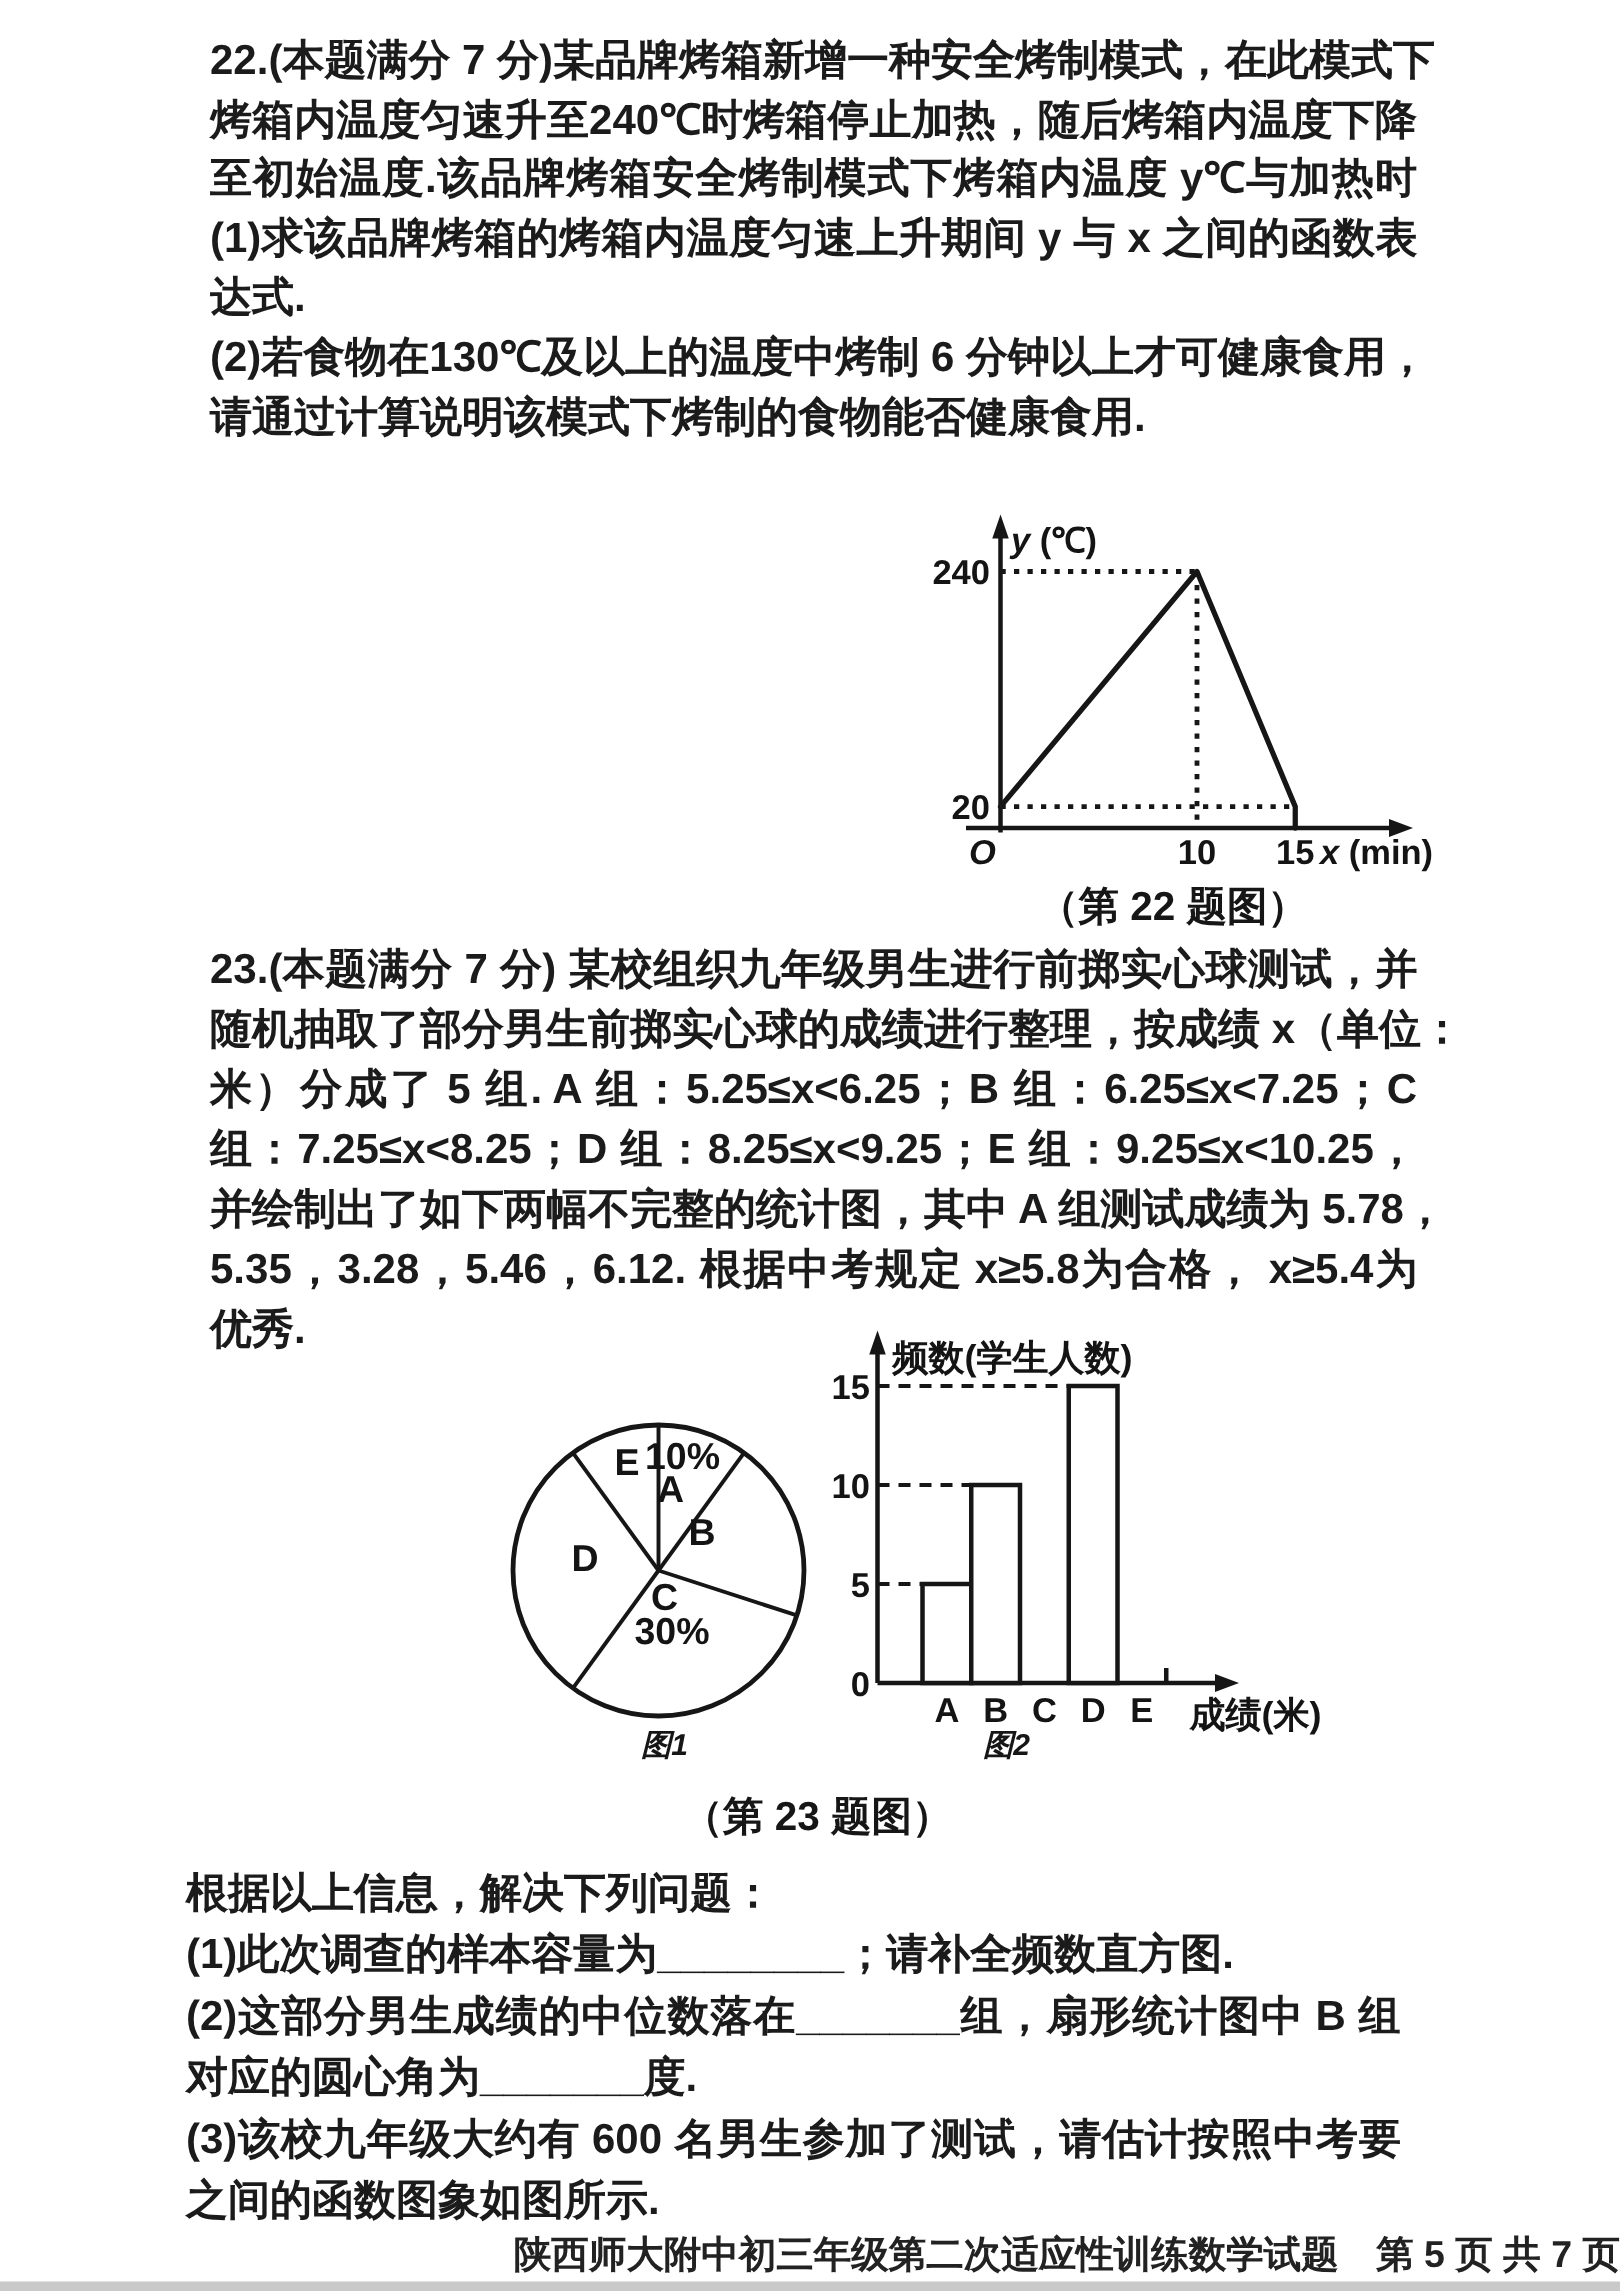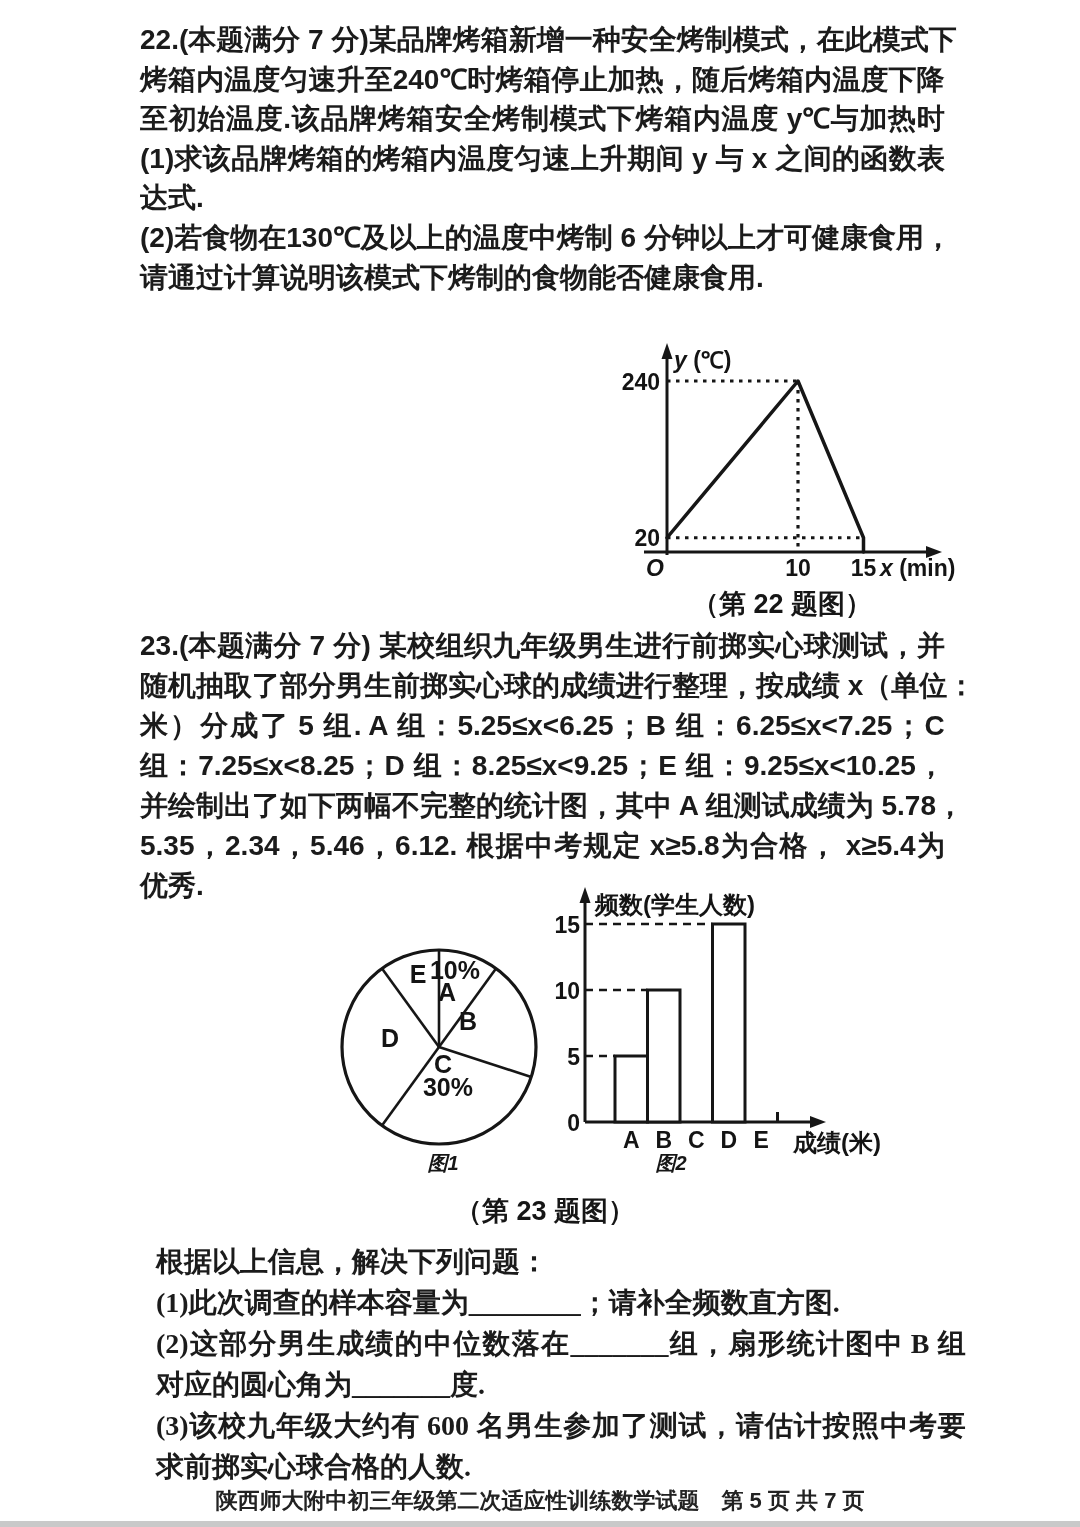--- a/index.html
+++ b/index.html
@@ -7,22 +7,22 @@
         font-family:"Liberation Sans",sans-serif;color:#1b1b1b;overflow:hidden;}
   .tblock{position:absolute;font-weight:700;font-size:28px;color:#1b1b1b;}
   .tline{height:39.6px;line-height:39.6px;white-space:pre;}
   .lh40 .tline{height:40px;line-height:40px;}
   .lh41 .tline{height:41px;line-height:41px;}
   .just{display:flex;justify-content:space-between;}
   .just span{white-space:pre;flex:0 0 auto;}
   .caption{position:absolute;font-weight:700;text-align:center;color:#161616;}
   .cap-lg{font-size:27px;}
   .cap-sm{font-size:20px;font-style:italic;}
-  .footer{position:absolute;left:0;top:1486px;width:1080px;text-align:center;
-          font-weight:700;font-size:22px;color:#222;}
+  .footer{position:absolute;left:0;top:1486px;width:1080px;text-align:right;
+          font-weight:700;font-size:25px;color:#222;}
   .scan-edge{position:absolute;left:0;top:1521px;width:1080px;height:6px;background:#c9c9c9;}
   svg{position:absolute;overflow:visible;}
   svg text{font-family:"Liberation Sans",sans-serif;font-weight:700;fill:#141414;}
   .axis{stroke:#161616;stroke-width:3;fill:none;}
   .solid{fill:#161616;stroke:none;}
   .curve{stroke:#161616;stroke-width:3.5;fill:none;stroke-linejoin:round;stroke-linecap:round;}
   .dash{stroke:#161616;stroke-width:3.2;stroke-dasharray:3.5 5.5;fill:none;}
   .dash2{stroke:#161616;stroke-width:2.6;stroke-dasharray:8 6;fill:none;}
   .bar{fill:#ffffff;stroke:#161616;stroke-width:3;}
   .pie{fill:none;stroke:#161616;stroke-width:3.2;}
@@ -66,21 +66,21 @@
       <text x="48" y="206.25" class="tick" text-anchor="end">20</text>
     </svg>
   <div class="caption cap-lg" style="left:640px;top:586px;width:232px;text-align:right;">（第 22 题图）</div>
 
   <section class="tblock lh40" style="left:140px;top:626px;width:805px;">
       <div class="tline just"><span>23.(</span><span>本</span><span>题</span><span>满</span><span>分</span><span> 7 </span><span>分</span><span>) </span><span>某</span><span>校</span><span>组</span><span>织</span><span>九</span><span>年</span><span>级</span><span>男</span><span>生</span><span>进</span><span>行</span><span>前</span><span>掷</span><span>实</span><span>心</span><span>球</span><span>测</span><span>试</span><span>，</span><span>并</span></div>
       <div class="tline just"><span>随</span><span>机</span><span>抽</span><span>取</span><span>了</span><span>部</span><span>分</span><span>男</span><span>生</span><span>前</span><span>掷</span><span>实</span><span>心</span><span>球</span><span>的</span><span>成</span><span>绩</span><span>进</span><span>行</span><span>整</span><span>理</span><span>，</span><span>按</span><span>成</span><span>绩</span><span> x</span><span>（</span><span>单</span><span>位</span><span>：</span></div>
       <div class="tline just"><span>米</span><span>）</span><span>分</span><span>成</span><span>了</span><span> 5 </span><span>组</span><span>. A </span><span>组</span><span>：</span><span>5.25≤x&lt;6.25</span><span>；</span><span>B </span><span>组</span><span>：</span><span>6.25≤x&lt;7.25</span><span>；</span><span>C</span></div>
       <div class="tline just"><span>组</span><span>：</span><span>7.25≤x&lt;8.25</span><span>；</span><span>D </span><span>组</span><span>：</span><span>8.25≤x&lt;9.25</span><span>；</span><span>E </span><span>组</span><span>：</span><span>9.25≤x&lt;10.25</span><span>，</span></div>
       <div class="tline just"><span>并</span><span>绘</span><span>制</span><span>出</span><span>了</span><span>如</span><span>下</span><span>两</span><span>幅</span><span>不</span><span>完</span><span>整</span><span>的</span><span>统</span><span>计</span><span>图</span><span>，</span><span>其</span><span>中</span><span> A </span><span>组</span><span>测</span><span>试</span><span>成</span><span>绩</span><span>为</span><span> 5.78</span><span>，</span></div>
-      <div class="tline just"><span>5.35</span><span>，</span><span>2.34</span><span>，</span><span>5.46</span><span>，</span><span>6.12. </span><span>根</span><span>据</span><span>中</span><span>考</span><span>规</span><span>定</span><span> x≥5.8</span><span>为</span><span>合</span><span>格</span><span>，</span><span> x≥5.4</span><span>为</span></div>
+      <div class="tline just"><span>5.35</span><span>，</span><span>3.28</span><span>，</span><span>5.46</span><span>，</span><span>6.12. </span><span>根</span><span>据</span><span>中</span><span>考</span><span>规</span><span>定</span><span> x≥5.8</span><span>为</span><span>合</span><span>格</span><span>，</span><span> x≥5.4</span><span>为</span></div>
       <div class="tline">优秀.</div>
     </section>
 
   <svg id="pie-svg" style="left:330px;top:898px;" width="230" height="256">
     <circle cx="109" cy="149" r="97" class="pie"></circle>
   <line x1="109" y1="149" x2="109" y2="52" class="pieline"></line>
       <text x="117" y="103" class="pielbl" text-anchor="middle">A</text>
       <text x="125" y="81" class="pielbl" text-anchor="middle">10%</text>
       <line x1="109" y1="149" x2="166.0151694723699" y2="70.5253515456301" class="pieline"></line>
       <text x="138" y="132" class="pielbl" text-anchor="middle">B</text>
@@ -115,25 +115,25 @@
       <text x="81.25" y="263" class="tick" text-anchor="middle">A</text>
       <text x="113.75" y="263" class="tick" text-anchor="middle">B</text>
       <text x="146.25" y="263" class="tick" text-anchor="middle">C</text>
       <text x="178.75" y="263" class="tick" text-anchor="middle">D</text>
       <text x="211.25" y="263" class="tick" text-anchor="middle">E</text>
     </svg>
   <div class="caption cap-sm" style="left:565px;top:1150px;width:212px;">图2</div>
 
   <div class="caption cap-lg" style="left:140px;top:1193px;width:810px;">（第 23 题图）</div>
 
-  <section class="tblock lh41" style="left:156px;top:1241px;width:810px;font-family:Liberation Serif, serif;">
+  <section class="tblock lh41" style="left:124px;top:1241px;width:810px;">
       <div class="tline">根据以上信息，解决下列问题：</div>
       <div class="tline">(1)此次调查的样本容量为________；请补全频数直方图.</div>
       <div class="tline just"><span>(2)</span><span>这</span><span>部</span><span>分</span><span>男</span><span>生</span><span>成</span><span>绩</span><span>的</span><span>中</span><span>位</span><span>数</span><span>落</span><span>在</span><span>_______</span><span>组</span><span>，</span><span>扇</span><span>形</span><span>统</span><span>计</span><span>图</span><span>中</span><span> B </span><span>组</span></div>
       <div class="tline">对应的圆心角为_______度.</div>
       <div class="tline just"><span>(3)</span><span>该</span><span>校</span><span>九</span><span>年</span><span>级</span><span>大</span><span>约</span><span>有</span><span> 600 </span><span>名</span><span>男</span><span>生</span><span>参</span><span>加</span><span>了</span><span>测</span><span>试</span><span>，</span><span>请</span><span>估</span><span>计</span><span>按</span><span>照</span><span>中</span><span>考</span><span>要</span></div>
-      <div class="tline">求前掷实心球合格的人数.</div>
+      <div class="tline">之间的函数图象如图所示.</div>
     </section>
 
   <div class="footer">陕西师大附中初三年级第二次适应性训练数学试题　第 5 页 共 7 页</div>
   <div class="scan-edge"></div>
 
 </div>
 
 </body></html>

